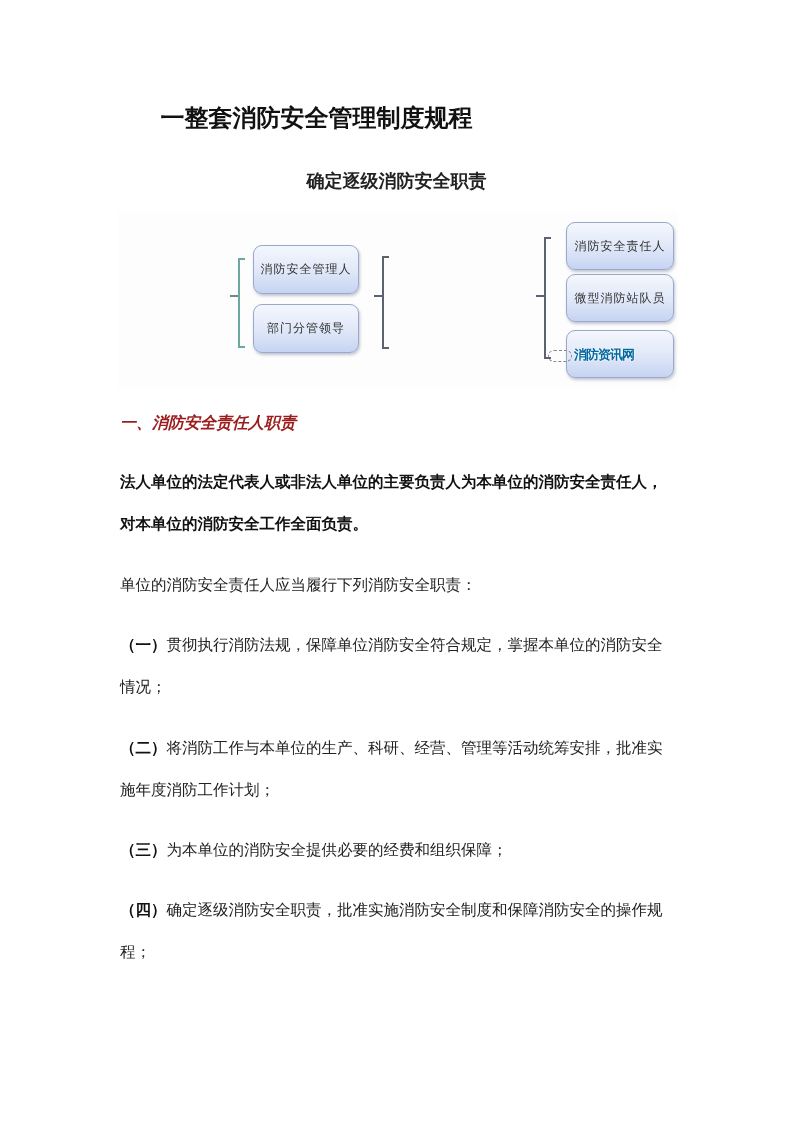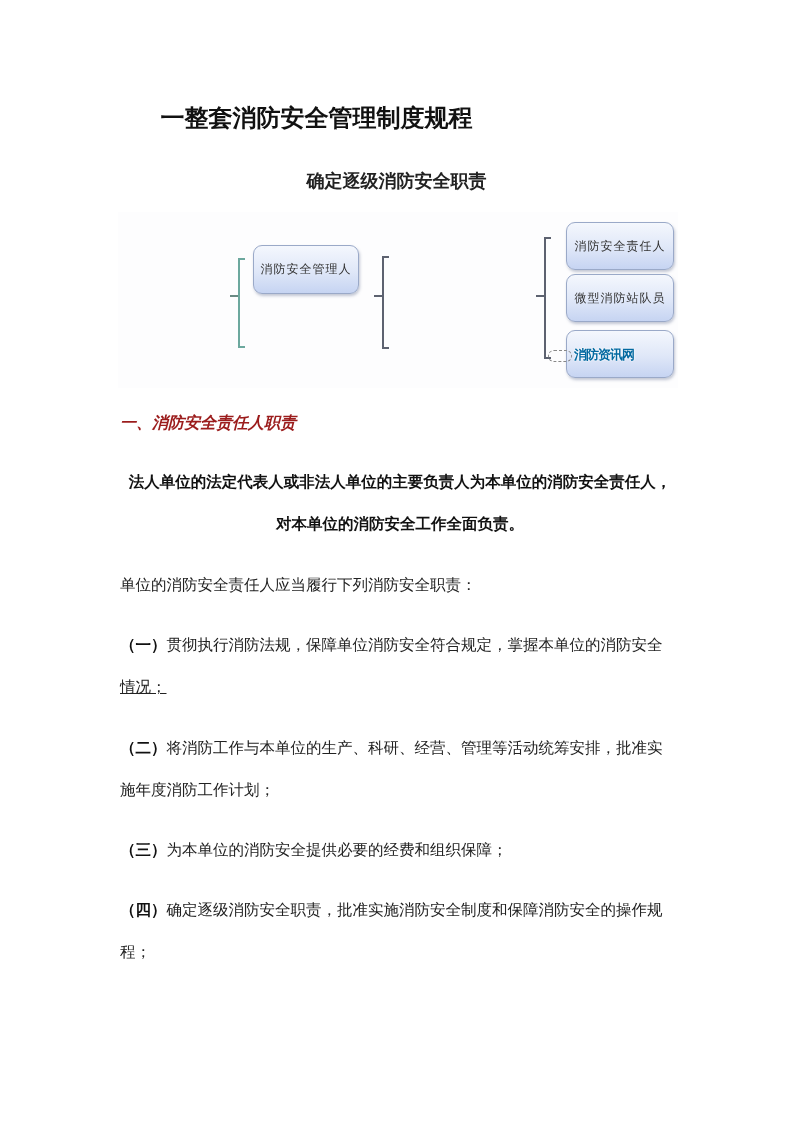--- a/index.html
+++ b/index.html
@@ -16,35 +16,36 @@
          font-size: 12px; color: #333; letter-spacing: 1px; }
   .bracket { position: absolute; border: 2px solid #5d6270; border-right: none; width: 5px; }
   .bracket.teal { border-color: #6ca89e; }
   .stub { position: absolute; height: 2px; width: 8px; background: #5d6270; }
   .stub.teal { background: #6a8a84; }
   .watermark { position: absolute; font-size: 13px; color: #0369a1; font-weight: bold;
                text-shadow: 0 0 2px #fff, 0 0 2px #fff; letter-spacing: -1px; white-space: nowrap; }
   .wm-icon { display: inline-block; width: 22px; height: 10px; border: 1px dashed #888; border-radius: 6px; margin-right: 2px; vertical-align: middle; }
   .section { left: 120px; top: 413px; font-size: 16px; font-weight: bold; color: #9b1c1c; font-style: italic; }
   .para { left: 120px; width: 560px; font-size: 15.5px; line-height: 43px; color: #222; }
-  .bold { font-weight: bold; color: #111; text-align: center; }
+  .bold { font-weight: bold; color: #111; }
   .num { font-weight: bold; color: #111; }
 </style>
 </head>
 <body>
 
 <div class="abs title">一整套消防安全管理制度规程</div>
 <div class="abs subtitle">确定逐级消防安全职责</div>
 
 <div class="abs diagram">
 
   <div class="stub teal" style="left:112px; top:83px;"></div>
   <div class="bracket teal" style="left:120px; top:46px; height:86px;"></div>
 
   <div class="box" style="left:135px; top:33px; width:104px; height:47px;text-align:center;">消防安全管理人</div>
+  <div class="box" style="left:135px; top:92px; width:104px; height:47px;">部门分管领导</div>
 
   <div class="stub" style="left:256px; top:83px;"></div>
   <div class="bracket" style="left:264px; top:44px; height:89px;"></div>
 
 
   <div class="stub" style="left:418px; top:83px;"></div>
   <div class="bracket" style="left:426px; top:25px; height:118px;"></div>
 
   <div class="box" style="left:448px; top:10px; width:106px; height:46px;">消防安全责任人</div>
   <div class="box" style="left:448px; top:62px; width:106px; height:46px;">微型消防站队员</div>
@@ -58,21 +59,21 @@
 <div class="abs section">一、消防安全责任人职责</div>
 
 <div class="abs para bold" style="top:461px;">法人单位的法定代表人或非法人单位的主要负责人为本单位的消防安全责任人，</div>
 <div class="abs para bold" style="top:503px;">对本单位的消防安全工作全面负责。</div>
 
 <div class="abs para" style="top:564px;">单位的消防安全责任人应当履行下列消防安全职责：</div>
 
 <div class="abs para" style="top:624px;">
   <span class="num">（一）</span><span>贯彻执行消防法规，保障单位消防安全符合规定，掌握本单位的消防安全</span>
 </div>
-<div class="abs para" style="top:666px;text-decoration:underline;">情况；</div>
+<div class="abs para" style="top:666px;">情况；</div>
 
 <div class="abs para" style="top:727px;">
   <span class="num">（二）</span><span>将消防工作与本单位的生产、科研、经营、管理等活动统筹安排，批准实</span>
 </div>
 <div class="abs para" style="top:769px;">施年度消防工作计划；</div>
 
 <div class="abs para" style="top:829px;">
   <span class="num">（三）</span><span>为本单位的消防安全提供必要的经费和组织保障；</span>
 </div>
 

